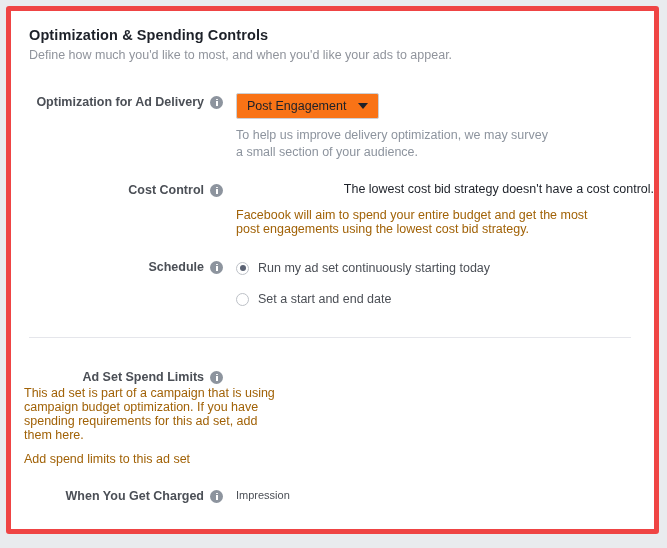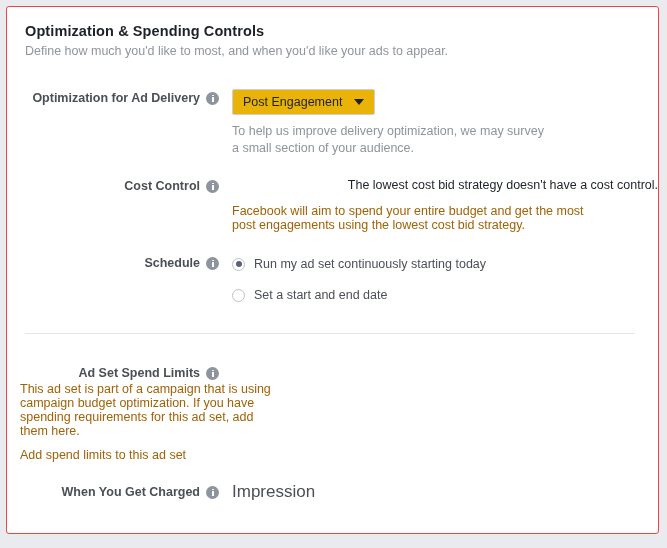--- a/index.html
+++ b/index.html
@@ -16,21 +16,21 @@
     overflow: hidden;
   }
 
   .card {
     position: absolute;
     left: 6px;
     top: 6px;
     width: 653px;
     height: 528px;
     background: #ffffff;
-    border: 1px solid #ef4444;
+    border: 5px solid #ef4444;
     border-radius: 3px;
     box-sizing: border-box;
     overflow: hidden;
   }
 
   
   .card-header {
     padding: 15px 18px 0 18px;
   }
   .section-title {
@@ -106,21 +106,21 @@
     height: 5px;
     background: #ffffff;
   }
 
   
   .dropdown {
     display: inline-flex;
     align-items: center;
     height: 26px;
     padding: 0 10px;
-    background: #eab308;
+    background: #f97316;
     border: 1px solid #ccd0d5;
     border-radius: 2px;
     box-sizing: border-box;
     cursor: pointer;
   }
   .dropdown-label {
     font-size: 12.5px;
     color: #1d2129;
     line-height: 14px;
   }
@@ -141,21 +141,21 @@
     margin-top: 8px;
     max-width: 320px;
   }
   .value-strong {
     font-size: 12.5px;
     color: #1d2129;
     line-height: 17px;
     text-align: right;
   }
   .value-plain {
-    font-size: 17px;
+    font-size: 11px;
     color: #4b4f56;
     line-height: 17px;
   }
   .para-muted {
     font-size: 12.5px;
     color: #a16207;
     line-height: 14px;
     margin-top: 10px;
     max-width: 372px;
   }

